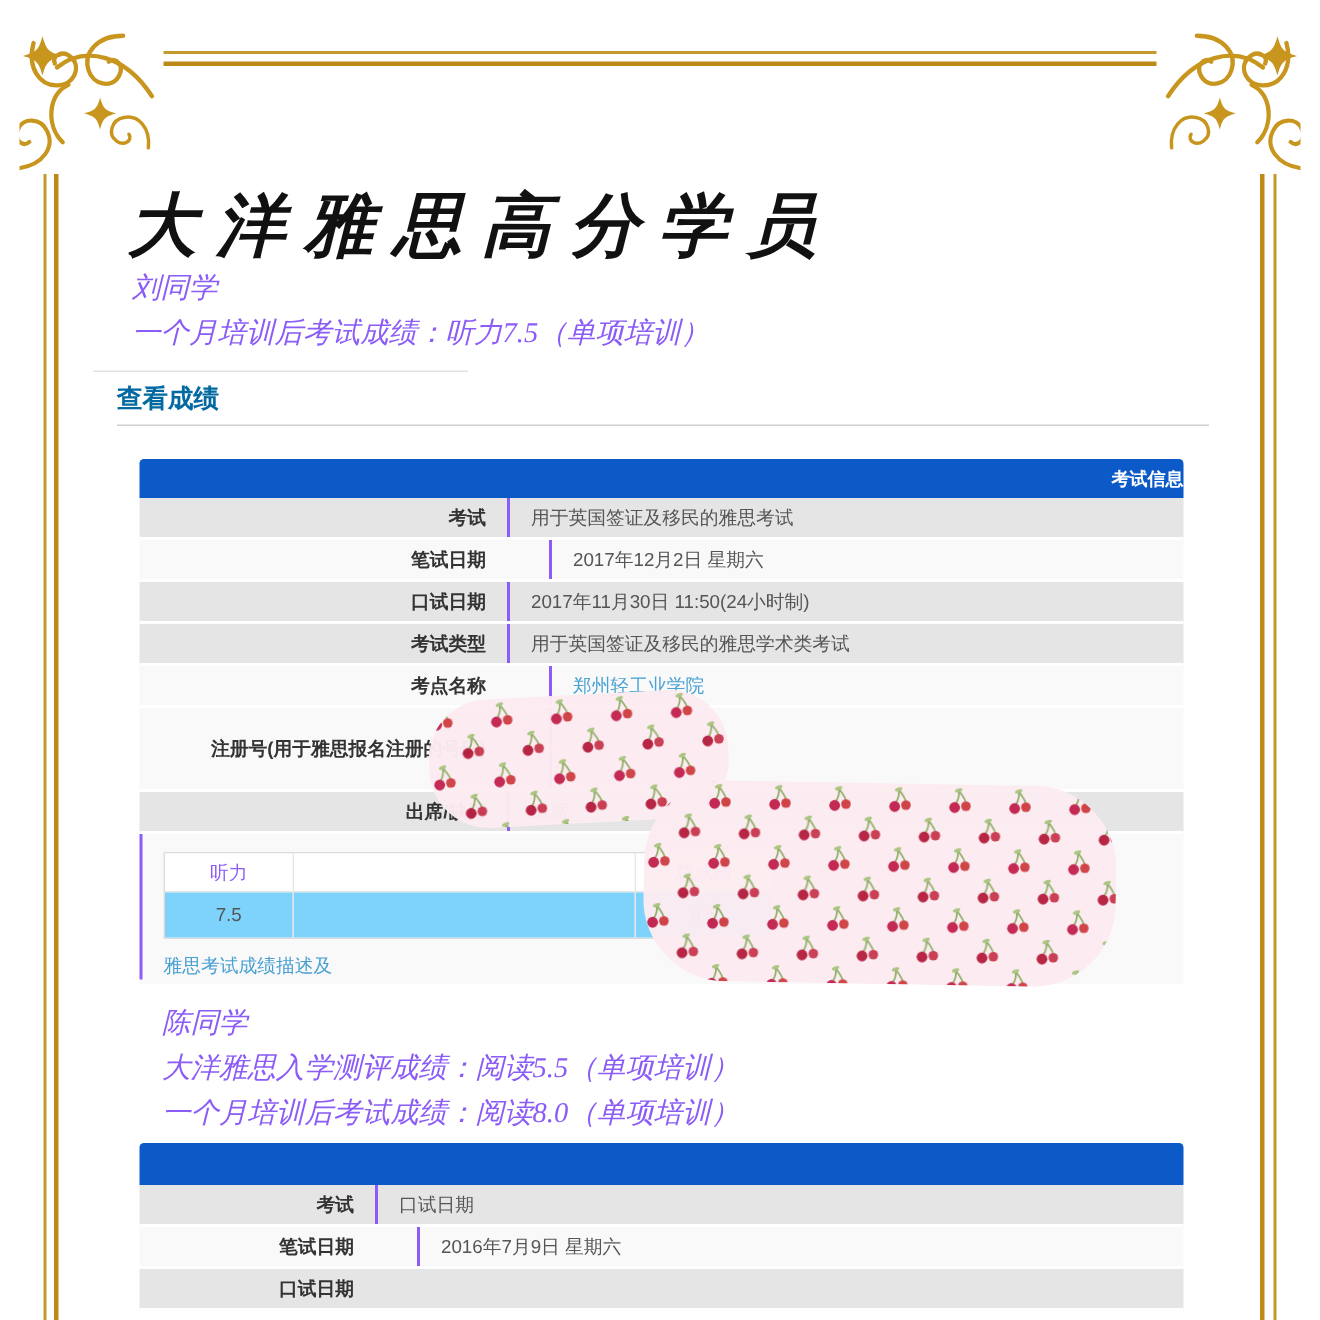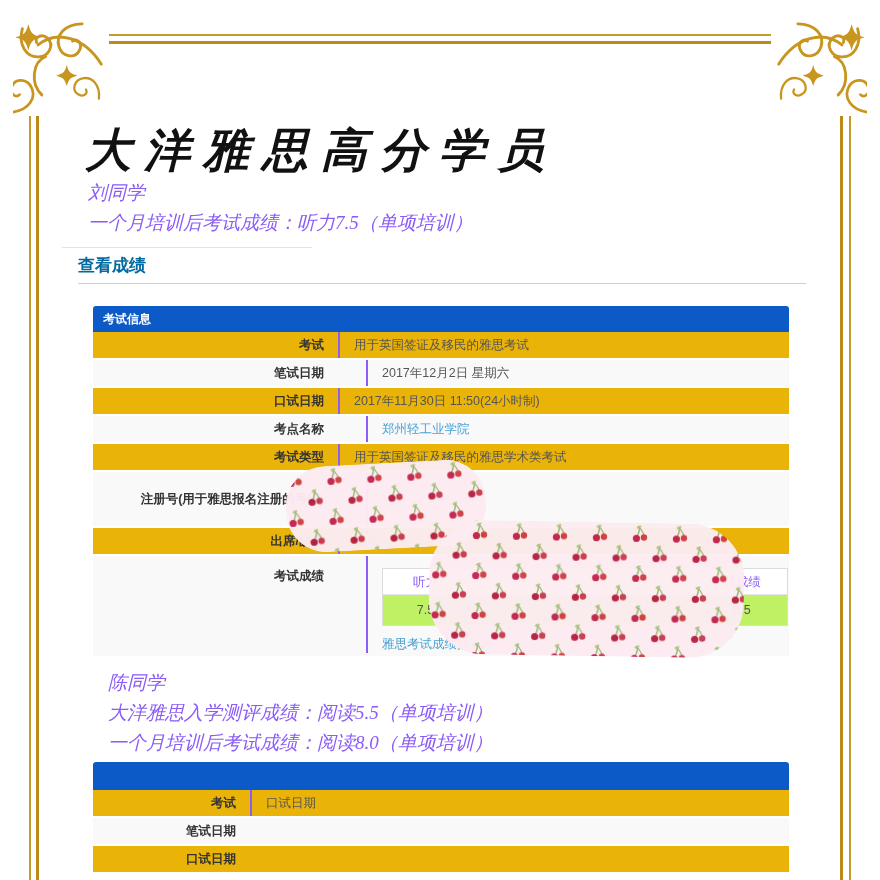--- a/index.html
+++ b/index.html
@@ -40,24 +40,25 @@
     padding-bottom:6px; border-bottom:1px solid #cfcfcf;margin-left:16px;
   }
   
   .rtable { position:absolute; left:93px; width:696px; font-size:12.5px; }
   .rtable.t1 { top:306px; }
   .rtable.t2 { top:762px; }
   .rt-header {
     height:26px; line-height:26px; background:#0b5ac8; color:#fff;
     font-weight:bold; font-size:12px; padding-left:10px;
     border-radius:3px 3px 0 0;
+    text-align:right;
   }
   .rtable.t2 .rt-header { height:28px; line-height:28px; }
   .t-row { display:flex; border-bottom:2px solid #fff; min-height:28px; }
-  .t-row.odd  { background:#eab308;justify-content:space-between; }
+  .t-row.odd  { background:#e5e5e5;justify-content:space-between; }
   .t-row.even { background:#f9f9fa;gap:28px; }
   .t-lbl {
     width:245px; flex:none; display:flex; justify-content:flex-end; align-items:center;
     padding-right:14px; font-weight:bold; color:#333; text-align:right;
   }
   .rtable.t2 .t-lbl { width:157px; }
   .t-val {
     flex:1; display:flex; align-items:center; padding-left:14px; color:#555;
     border-left:2px solid #8b5cf6;
   }
@@ -66,21 +67,21 @@
   .t-row.score-row .t-lbl, .t-row.score-row .t-val { align-items:flex-start; padding-top:12px; }
   .t-row.score-row .t-val { display:block; }
   a.cell-link { color:#4aa2d4; text-decoration:none; cursor:pointer; }
   
   .score-table { display:flex; width:406px; border:1px solid #dcdcdc; background:#fff; }
   .sc-col { display:flex; flex-direction:column; }
   .sc-col.c1 { width:86px; border-right:1px solid #e4e4e4; }
   .sc-col.cmid { flex:1; border-right:1px solid #e4e4e4; }
   .sc-col.c2 { width:90px; }
   .sc-h { height:26px; line-height:26px; text-align:center; color:#8b5cf6; border-bottom:1px solid #e4e4e4; background:#fff; }
-  .sc-v { height:30px; line-height:30px; text-align:center; color:#555; background:#bef264; }
+  .sc-v { height:30px; line-height:30px; text-align:center; color:#555; background:#7dd3fc; }
   .score-link { display:inline-block; margin-top:10px; font-size:12.5px; color:#49a0d2; text-decoration:none; cursor:pointer; }
   
   .sticker { position:absolute; }
   .sticker.a { left:286px; top:463px; transform:rotate(-3deg); }
   .sticker.b { left:429px; top:522px; transform:rotate(1deg); }
 </style>
 </head>
 <body>
 
 <div class="page">
@@ -143,40 +144,39 @@
       <div class="t-val">用于英国签证及移民的雅思考试</div>
     </div>
     <div class="t-row even">
       <div class="t-lbl">笔试日期</div>
       <div class="t-val">2017年12月2日 星期六</div>
     </div>
     <div class="t-row odd">
       <div class="t-lbl">口试日期</div>
       <div class="t-val">2017年11月30日 11:50(24小时制)</div>
     </div>
+    <div class="t-row odd">
+      <div class="t-lbl">考试类型</div>
+      <div class="t-val">用于英国签证及移民的雅思学术类考试</div>
+    </div>
     <div class="t-row even">
       <div class="t-lbl">考点名称</div>
       <div class="t-val">
         <a class="cell-link">郑州轻工业学院</a>
       </div>
     </div>
-    <div class="t-row odd">
-      <div class="t-lbl">考试类型</div>
-      <div class="t-val">用于英国签证及移民的雅思学术类考试</div>
-    </div>
     <div class="t-row even tall">
       <div class="t-lbl">注册号(用于雅思报名注册的号码)</div>
       <div class="t-val"></div>
     </div>
     <div class="t-row odd">
       <div class="t-lbl">出席/缺席</div>
       <div class="t-val">出席</div>
     </div>
     <div class="t-row even score-row">
-      <div class="t-lbl">考试成绩</div>
       <div class="t-val">
         <div class="score-table">
           <div class="sc-col c1">
             <div class="sc-h">听力</div>
             <div class="sc-v">7.5</div>
           </div>
           <div class="sc-col cmid">
             <div class="sc-h"></div>
             <div class="sc-v"></div>
           </div>
@@ -242,19 +242,20 @@
   </div>
 
   <div class="rtable t2">
     <div class="rt-header"></div>
     <div class="t-row odd">
       <div class="t-lbl">考试</div>
       <div class="t-val">口试日期</div>
     </div>
     <div class="t-row even">
       <div class="t-lbl">笔试日期</div>
+      <div class="t-val">2016年7月9日 星期六</div>
     </div>
     <div class="t-row odd">
       <div class="t-lbl">口试日期</div>
     </div>
   </div>
 
 </div>
 
 </body></html>

